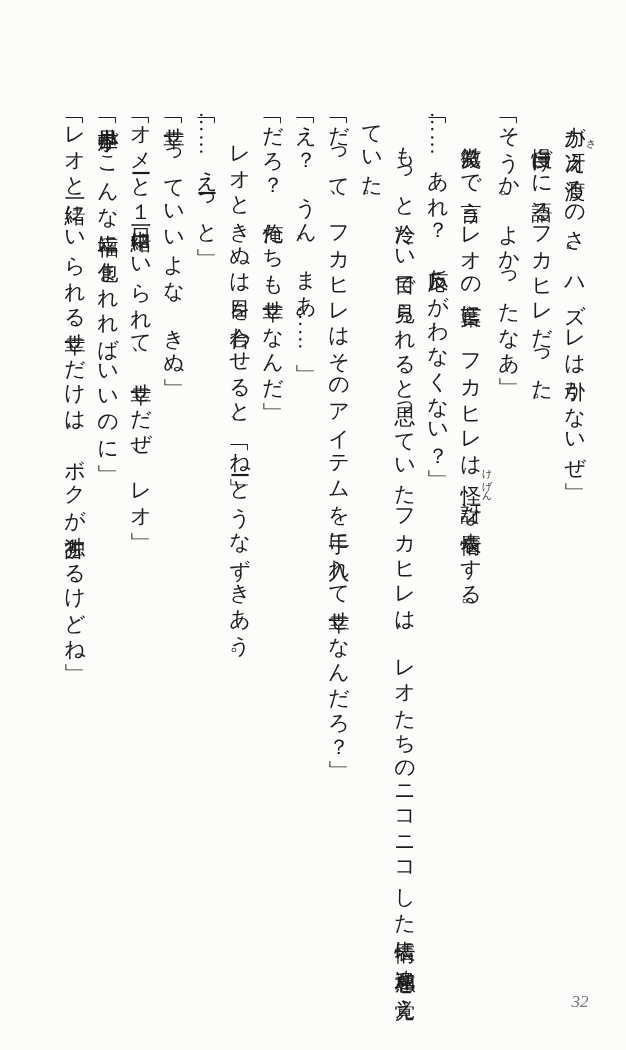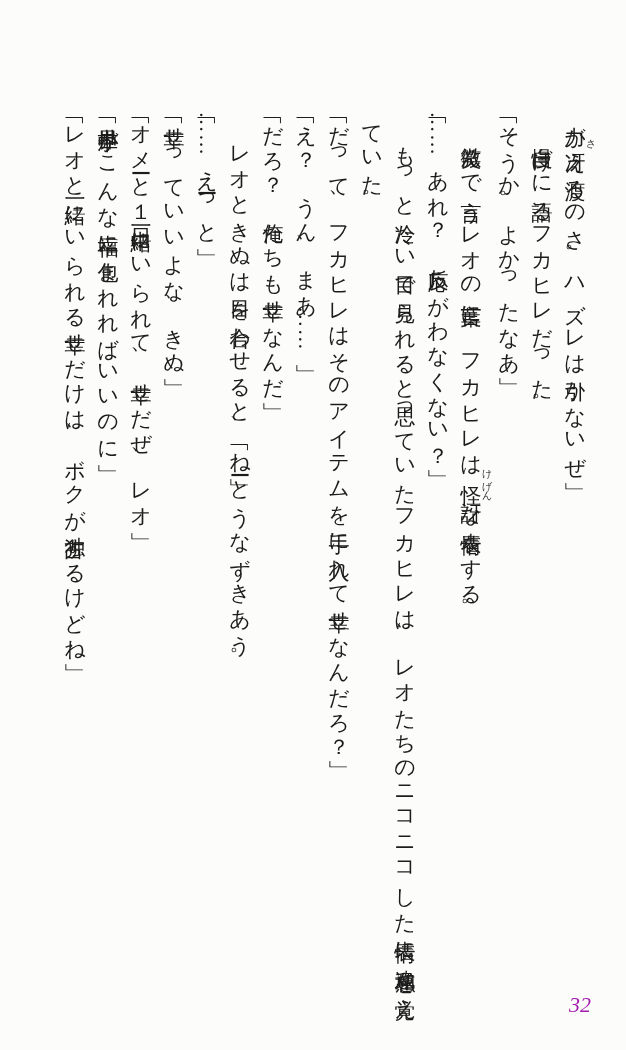--- a/index.html
+++ b/index.html
@@ -42,22 +42,22 @@
     color: #2a2a2a;
   }
   .page-number {
     position: absolute;
     top: 992px;
     left: 563px;
     width: 34px;
     text-align: center;
     font-family: "Liberation Serif", "DejaVu Serif", serif;
     font-style: italic;
-    font-size: 22px;
-    color: #a21caf;
+    font-size: 17px;
+    color: #737373;
   }
 </style>
 </head>
 <body>
 
 <div class="page">
   <div class="text-block">
       <p class="para">力が<ruby>冴<rt>さ</rt></ruby>え渡るのさ。ハズレは引かないぜ」</p>
       <p class="para indent">自慢げに語るフカヒレだった。</p>
       <p class="para">「そうか。よかったなあ」</p>

